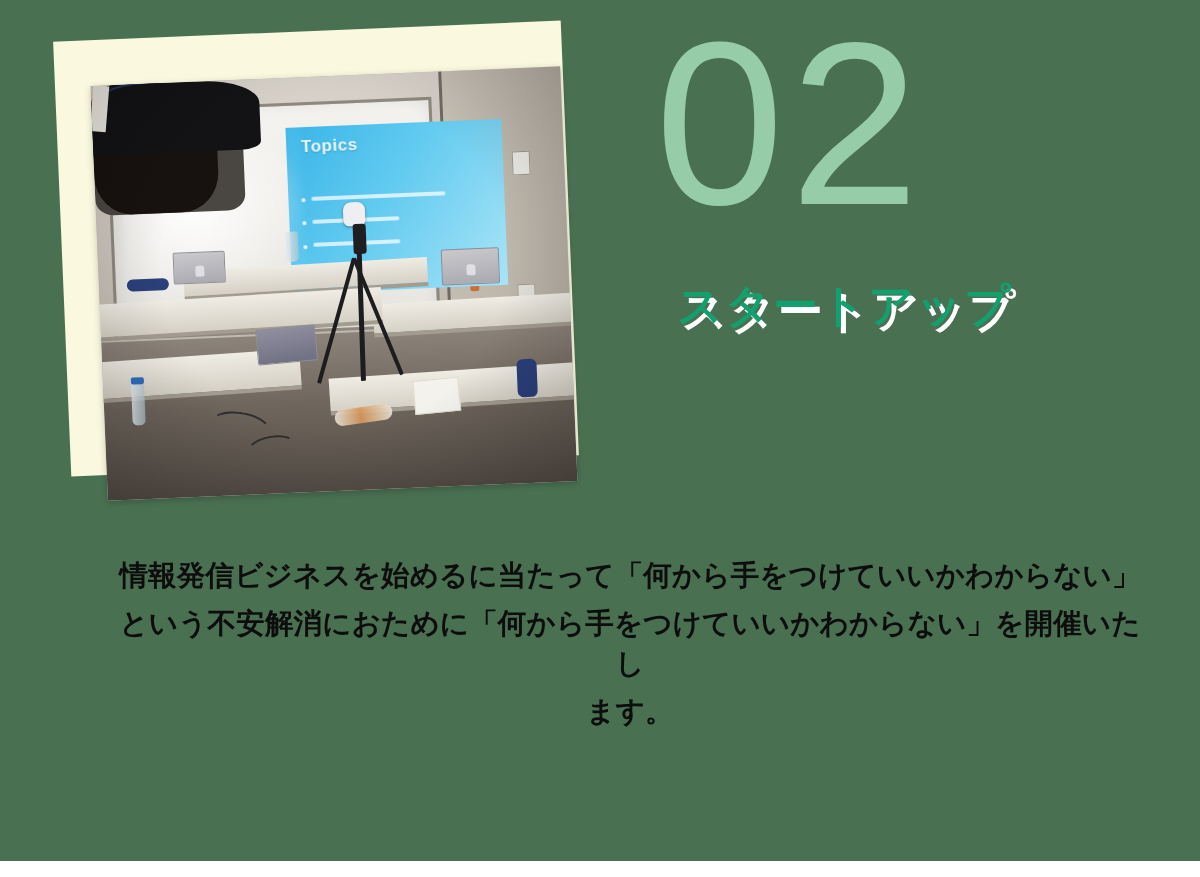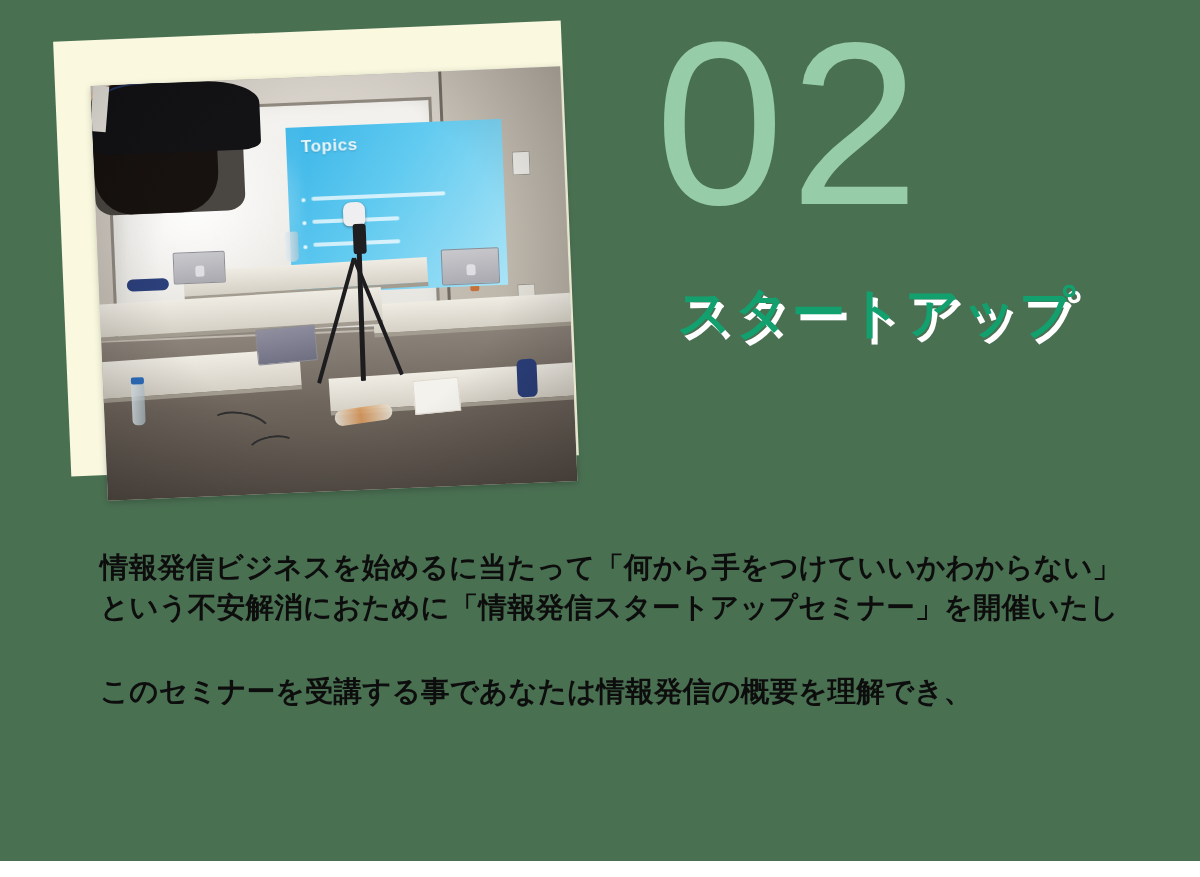--- a/index.html
+++ b/index.html
@@ -266,44 +266,44 @@
     font-weight: 300;
     color: #96cca8;
     letter-spacing: 6px;
     font-family: "Liberation Sans", "DejaVu Sans", sans-serif;
   }
   .headline {
     position: absolute;
     left: 22px;
     top: 278px;
     color: #12a06e;
-    font-size: 54px;
+    font-size: 45px;
     font-weight: 700;
     line-height: 1.28;
     letter-spacing: 2px;
-    font-family: Liberation Sans, sans-serif;
+    font-family: Liberation Serif, serif;
     text-shadow: 5px 6px 0 #ffffff;
     white-space: nowrap;
   }
   .headline .ln { display: block; }
 
   
   .body-copy {
     position: absolute;
     left: 100px;
     top: 548px;
     width: 1060px;
     color: #0d0d0d;
     font-size: 28.5px;
     font-weight: 700;
     line-height: 40px;
     letter-spacing: 0.2px;
     font-family: "DejaVu Sans", "Liberation Sans", sans-serif;
   }
-  .body-copy p { margin: 0; }
+  .body-copy p { margin: 8px; text-align: center; }
   .body-copy .para-gap { height: 44px; }
   .hl {
     background: #fbf84f;
     box-decoration-break: clone;
     -webkit-box-decoration-break: clone;
     padding: 1px 0 2px 0;
   }
 </style>
 </head>
 <body>
@@ -408,18 +408,18 @@
 
   <div class="right-col">
     <div class="big-number">02</div>
     <div class="headline">
       <span class="ln">スタートアップ</span>
     </div>
   </div>
 
   <div class="body-copy">
     <p>情報発信ビジネスを始めるに当たって「何から手をつけていいかわからない」</p>
-    <p>という不安解消におために「情報発信スタートアップセミナー」を開催いたし</p>
+    <p>という不安解消におために「何から手をつけていいかわからない」を開催いたし</p>
+    <p>ます。</p>
     <div class="para-gap"></div>
-    <p>このセミナーを受講する事であなたは情報発信の概要を理解でき、</p>
   </div>
 
 </div>
 
 </body></html>

